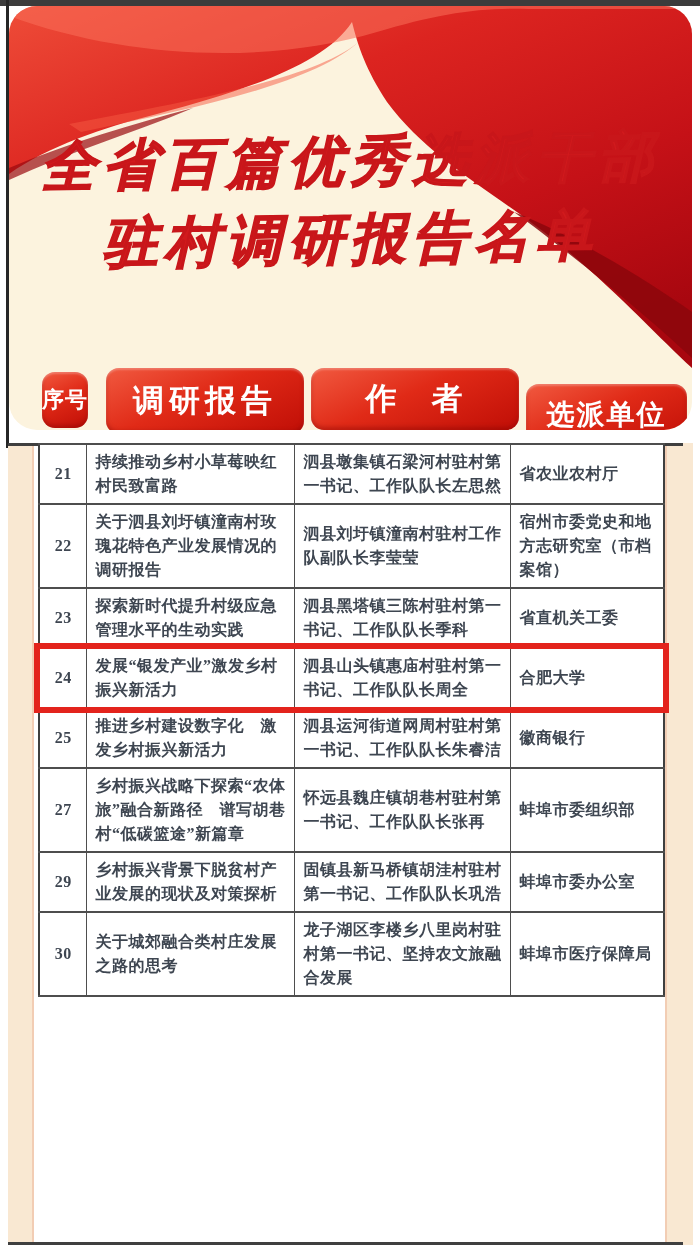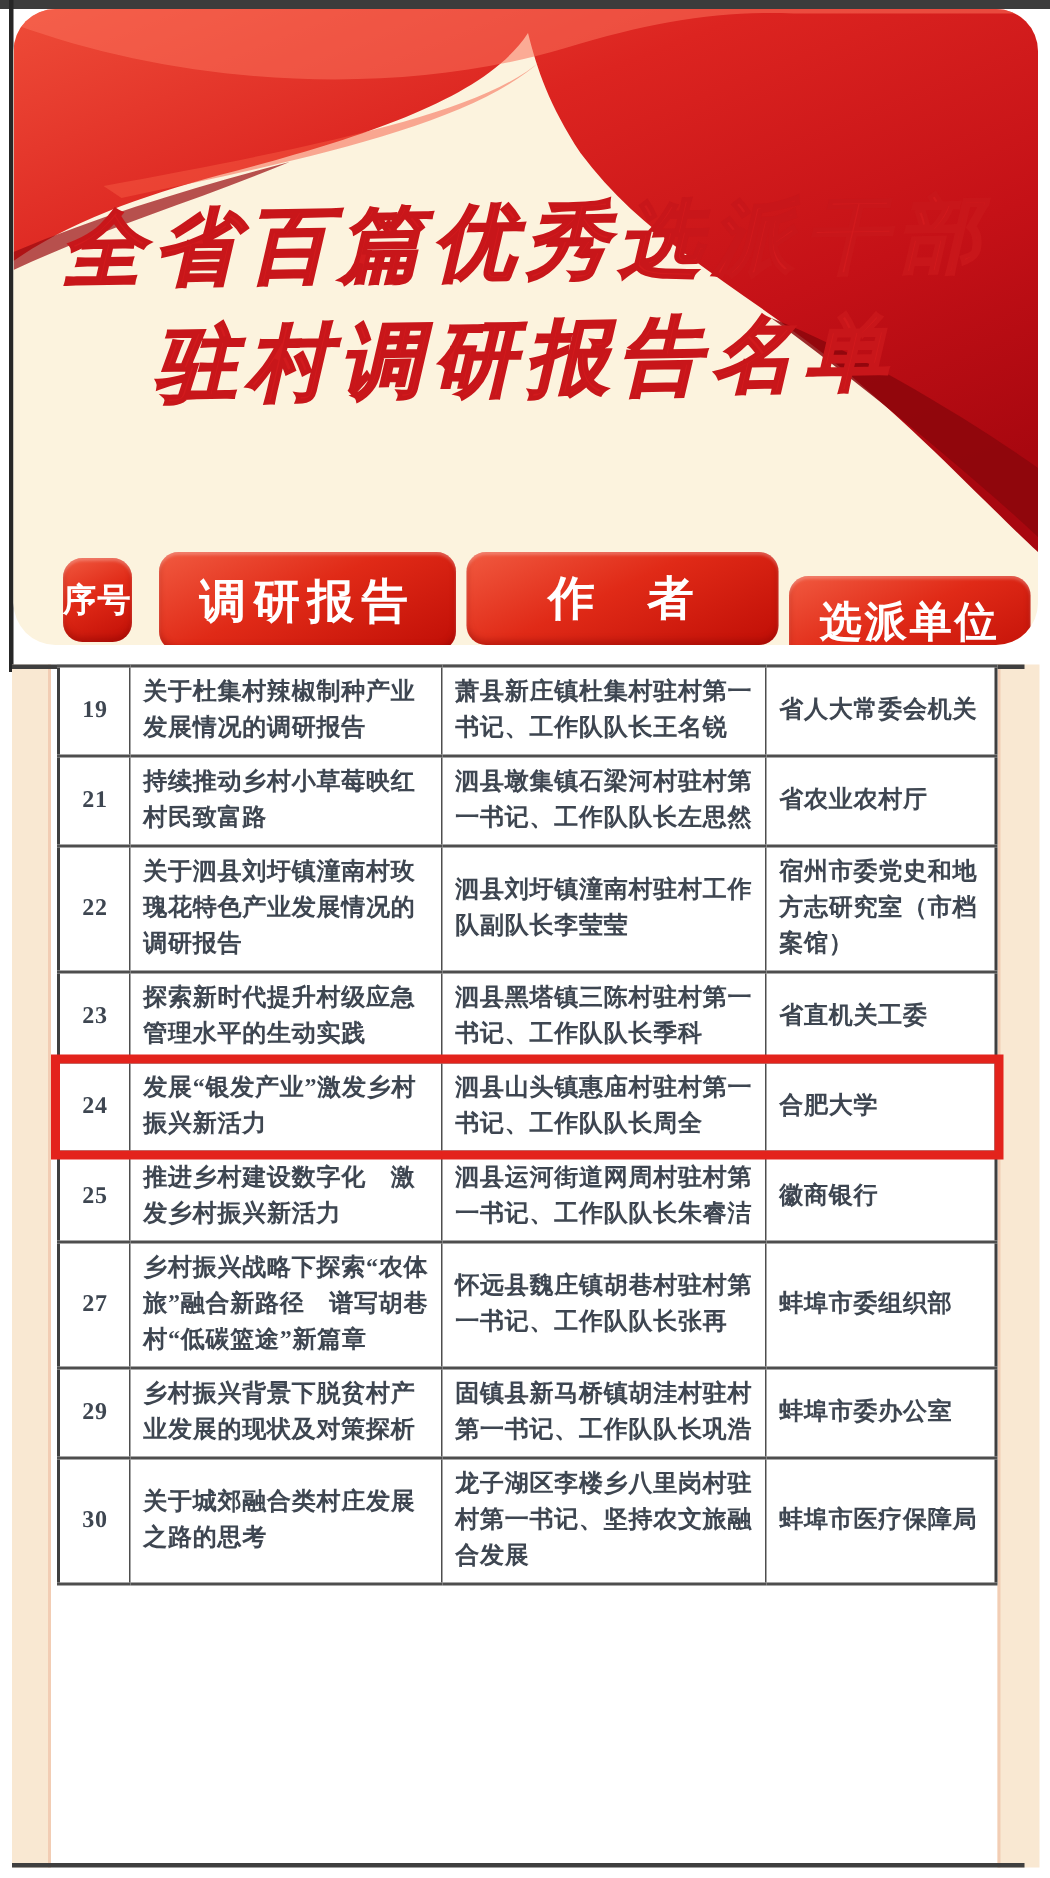--- a/index.html
+++ b/index.html
@@ -99,26 +99,20 @@
 
 <div class="table-wrap">
   <table class="report">
     <colgroup>
       <col style="width:47px">
         <col style="width:208px">
         <col style="width:216px">
         <col style="width:154px">
     </colgroup>
     <tbody>
-  <tr>
-    <td class="c-no">19</td>
-    <td class="c-report">关于杜集村辣椒制种产业发展情况的调研报告</td>
-    <td class="c-author">萧县新庄镇杜集村驻村第一书记、工作队队长王名锐</td>
-    <td class="c-unit">省人大常委会机关</td>
-  </tr>
 
 
   <tr>
     <td class="c-no">21</td>
     <td class="c-report">持续推动乡村小草莓映红村民致富路</td>
     <td class="c-author">泗县墩集镇石梁河村驻村第一书记、工作队队长左思然</td>
     <td class="c-unit">省农业农村厅</td>
   </tr>
 
   <tr>

